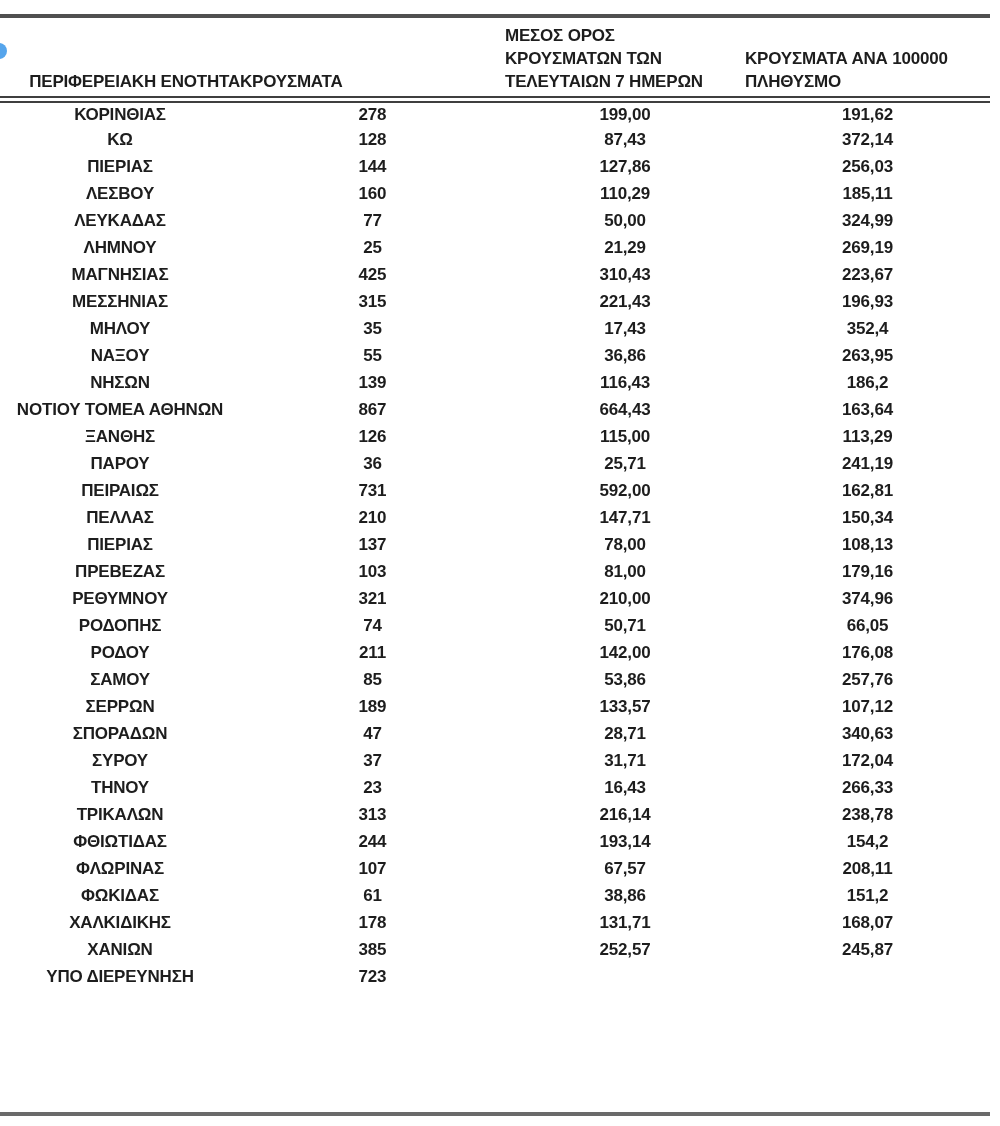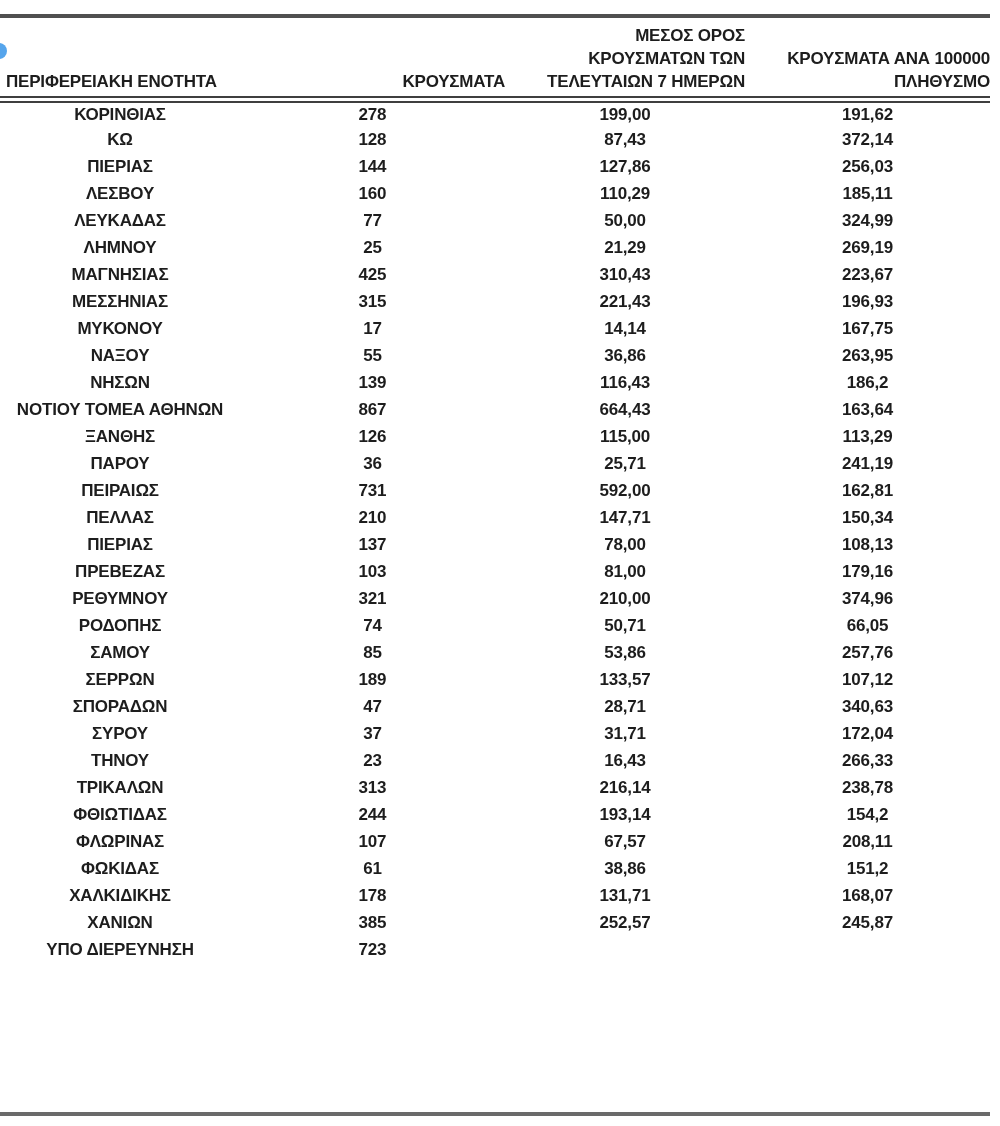--- a/index.html
+++ b/index.html
@@ -44,23 +44,23 @@
   col.c2 { width: 265px; }
   col.c3 { width: 240px; }
   col.c4 { width: 245px; }
   th {
     vertical-align: bottom;
     font-size: 17px;
     line-height: 23px;
     padding: 6px 0 3px 0;
     border-bottom: 7px double var(--rule-sep);
     font-weight: bold;
-    text-align: right;
-  }
-  th.left { text-align: left; padding-left: 6px; }
+    text-align: left;
+  }
+  th.left { text-align: right; padding-left: 6px; }
   td {
     height: 27px;
     padding: 0;
     font-size: 17px;
     text-align: center;
     white-space: nowrap;
     overflow: hidden;
   }
   .bottom-rule {
     position: absolute;
@@ -143,24 +143,24 @@
       <td>310,43</td>
       <td>223,67</td>
     </tr>
         <tr>
       <td>ΜΕΣΣΗΝΙΑΣ</td>
       <td>315</td>
       <td>221,43</td>
       <td>196,93</td>
     </tr>
         <tr>
-      <td>ΜΥΚΟΝΟΥ</td>
-      <td>17</td>
-      <td>14,14</td>
-      <td>167,75</td>
+      <td>ΜΗΛΟΥ</td>
+      <td>35</td>
+      <td>17,43</td>
+      <td>352,4</td>
     </tr>
         <tr>
       <td>ΝΑΞΟΥ</td>
       <td>55</td>
       <td>36,86</td>
       <td>263,95</td>
     </tr>
         <tr>
       <td>ΝΗΣΩΝ</td>
       <td>139</td>
@@ -215,20 +215,26 @@
       <td>210,00</td>
       <td>374,96</td>
     </tr>
         <tr>
       <td>ΡΟΔΟΠΗΣ</td>
       <td>74</td>
       <td>50,71</td>
       <td>66,05</td>
     </tr>
         <tr>
+      <td>ΡΟΔΟΥ</td>
+      <td>211</td>
+      <td>142,00</td>
+      <td>176,08</td>
+    </tr>
+        <tr>
       <td>ΣΑΜΟΥ</td>
       <td>85</td>
       <td>53,86</td>
       <td>257,76</td>
     </tr>
         <tr>
       <td>ΣΕΡΡΩΝ</td>
       <td>189</td>
       <td>133,57</td>
       <td>107,12</td>

